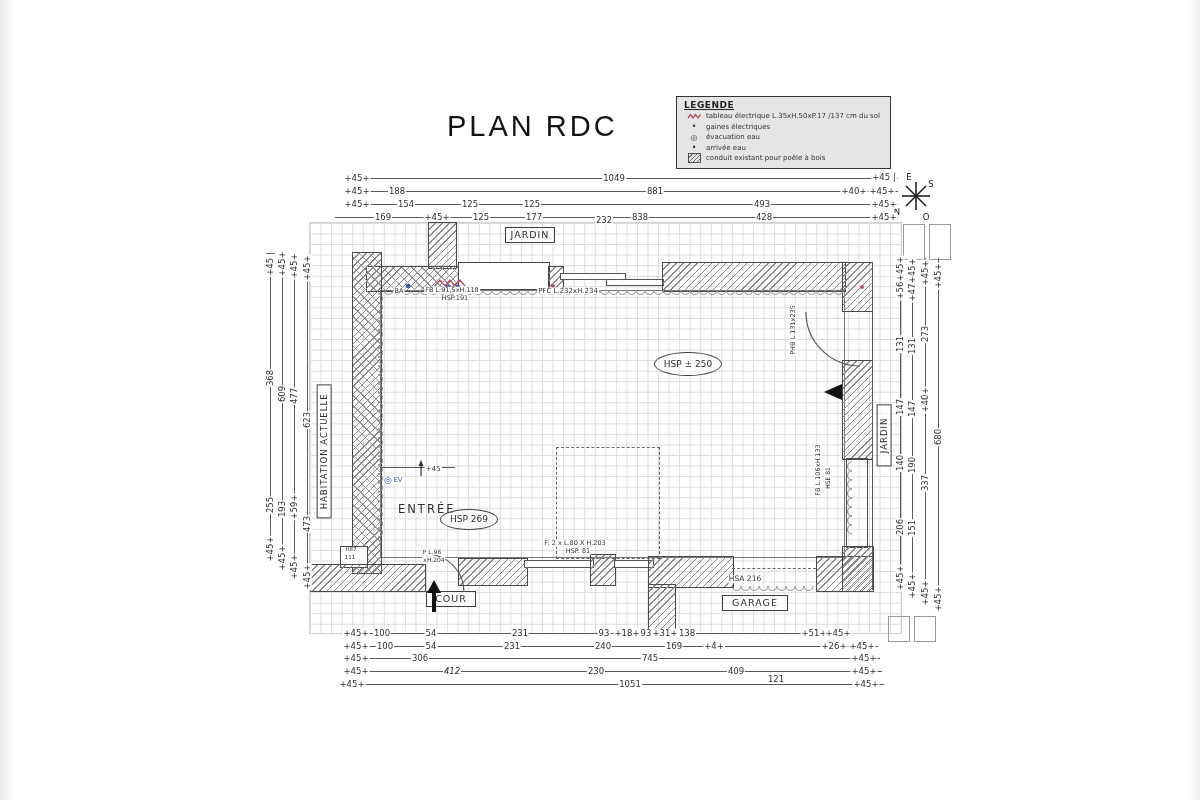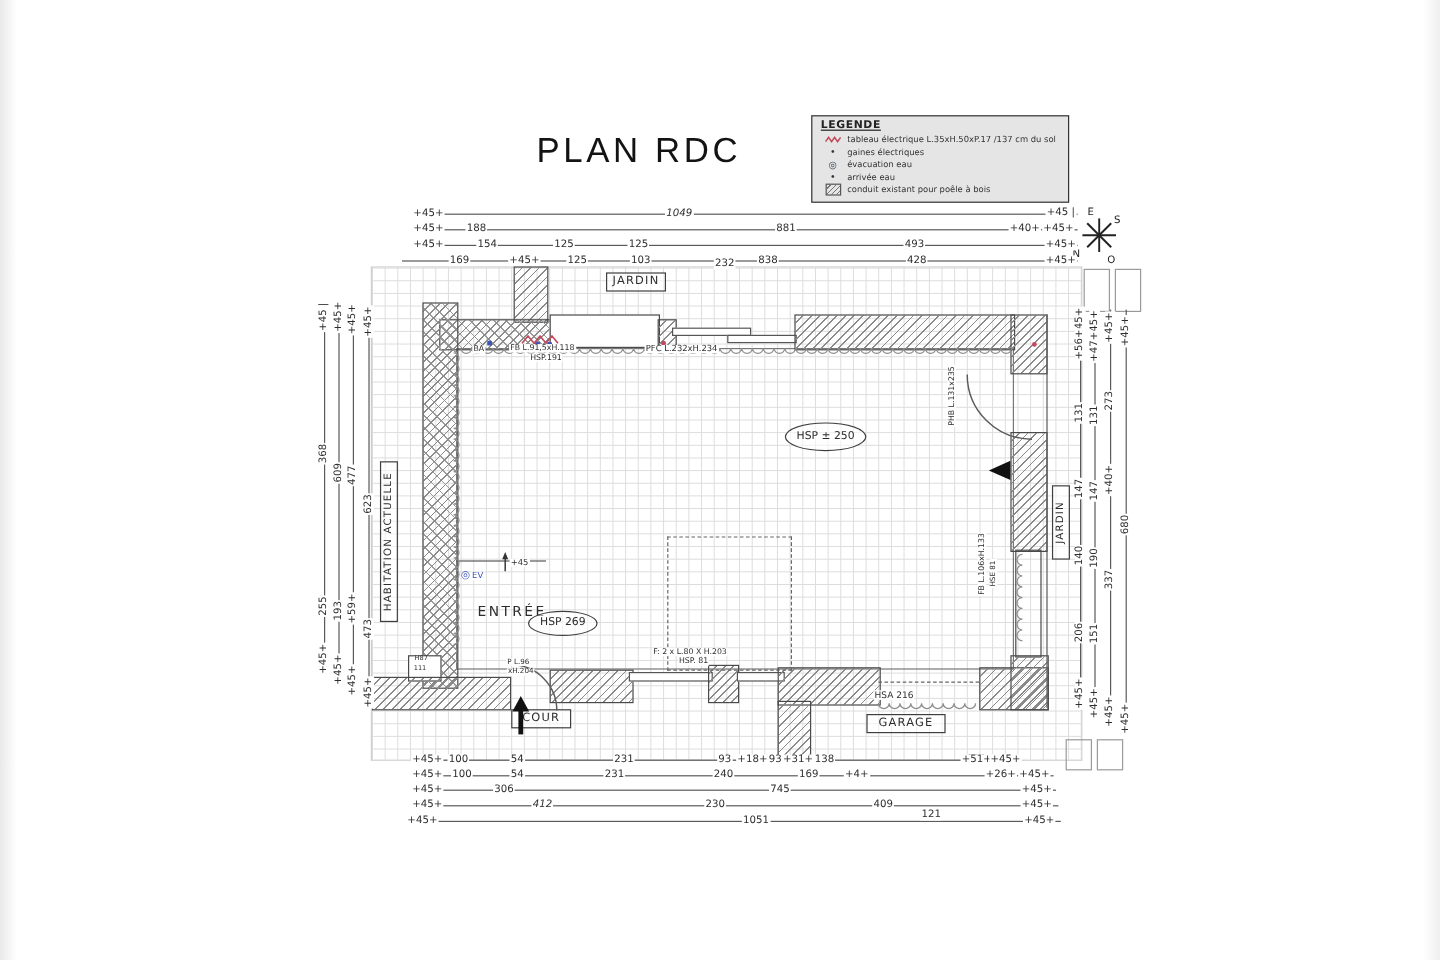--- a/index.html
+++ b/index.html
@@ -190,38 +190,38 @@
   </g>
   <g>
     <line x1="421" y1="476" x2="421" y2="464" stroke="#333" stroke-width="1.2"></line>
     <polygon points="418.5,466 423.5,466 421,460" fill="#333"></polygon>
   </g>
   <polygon points="842,384 842,400 824,392" fill="#111"></polygon>
 </svg>
 
 <div id="labels" class="abs" style="left:0;top:0;width:1200px;height:800px;pointer-events:none;">
     <span class="lbl" style="left: 357px; top: 178px;">+45+</span>
-    <span class="lbl" style="left: 566px; top: 178px; font-style: italic;">1049</span>
+    <span class="lbl" style="left: 614px; top: 178px;">1049</span>
     <span class="lbl" style="left: 884px; top: 177px;">+45 |</span>
     <span class="lbl" style="left: 357px; top: 191px;">+45+</span>
     <span class="lbl" style="left: 397px; top: 191px;">188</span>
     <span class="lbl" style="left: 655px; top: 191px;">881</span>
     <span class="lbl" style="left: 854px; top: 191px;">+40+</span>
     <span class="lbl" style="left: 882px; top: 191px;">+45+</span>
     <span class="lbl" style="left: 357px; top: 204px;">+45+</span>
     <span class="lbl" style="left: 406px; top: 204px;">154</span>
     <span class="lbl" style="left: 470px; top: 204px;">125</span>
     <span class="lbl" style="left: 532px; top: 204px;">125</span>
     <span class="lbl" style="left: 604px; top: 220px;">232</span>
     <span class="lbl" style="left: 762px; top: 204px;">493</span>
     <span class="lbl" style="left: 884px; top: 204px;">+45+</span>
     <span class="lbl" style="left: 383px; top: 217px;">169</span>
     <span class="lbl" style="left: 437px; top: 217px;">+45+</span>
     <span class="lbl" style="left: 481px; top: 217px;">125</span>
-    <span class="lbl" style="left: 534px; top: 217px;">103</span>
+    <span class="lbl" style="left: 534px; top: 217px;">177</span>
     <span class="lbl" style="left: 640px; top: 217px;">838</span>
     <span class="lbl" style="left: 764px; top: 217px;">428</span>
     <span class="lbl" style="left: 884px; top: 217px;">+45+</span>
     <span class="lbl rot" style="left: 270px; top: 264px;">+45 |</span>
     <span class="lbl rot" style="left: 270px; top: 378px;">368</span>
     <span class="lbl rot" style="left: 270px; top: 505px;">255</span>
     <span class="lbl rot" style="left: 270px; top: 549px;">+45+</span>
     <span class="lbl rot" style="left: 282px; top: 264px;">+45+</span>
     <span class="lbl rot" style="left: 282px; top: 394px;">609</span>
     <span class="lbl rot" style="left: 282px; top: 509px;">193</span>

